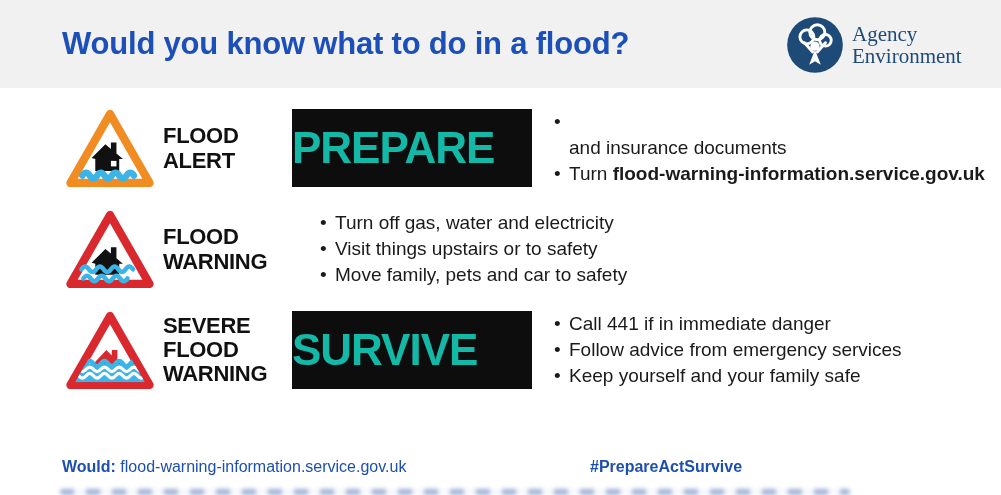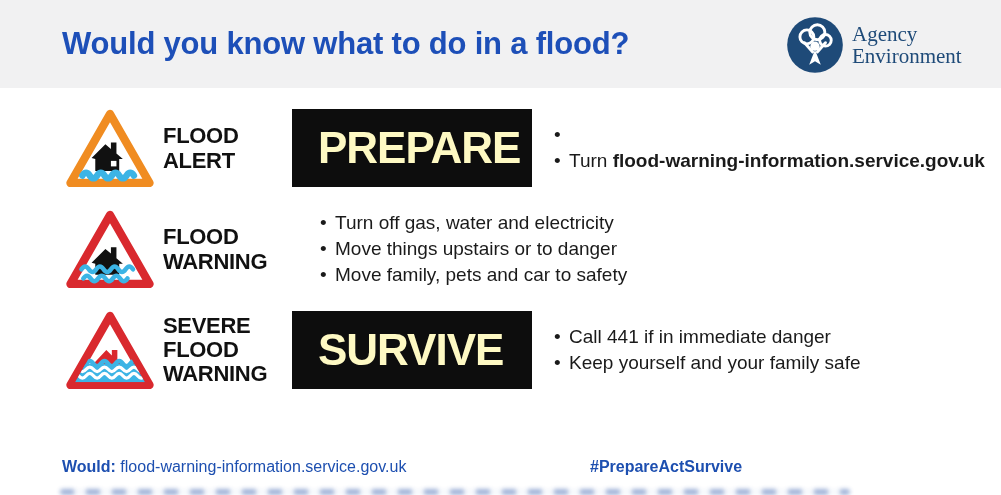--- a/index.html
+++ b/index.html
@@ -16,22 +16,22 @@
                font-size:21px; line-height:22px; }
 
   
   .rows { position:absolute; top:100px; left:62px; width:939px; }
   .row { display:flex; align-items:center; height:96px; margin-bottom:5px; }
   .icon-col { width:95px; flex:0 0 95px; display:flex; justify-content:center; }
   .label-col { width:135px; flex:0 0 135px; margin-left:6px; font-weight:bold;
                font-size:22px; line-height:25px; color:#111; letter-spacing:-0.3px; }
   .action-box { width:240px; flex:0 0 240px; height:78px; background:#0d0d0d; margin-left:-6px;
                 display:flex; align-items:center; }
-  .action-text { color:#fef9c3; font-weight:bold; font-size:44px; letter-spacing:-1px;
-                 padding-left:26px; white-space:nowrap; }
+  .action-text { color:#14b8a6; font-weight:bold; font-size:44px; letter-spacing:-1px;
+                 white-space:nowrap; }
   .bullets { margin-left:22px; font-size:19px; line-height:26px; color:#1a1a1a; }
   .bullet { position:relative; padding-left:15px; }
   .bullet::before { content:"•"; position:absolute; left:0; top:0; }
   .bold { font-weight:bold; }
 
   
   .footer { position:absolute; left:62px; top:458px; width:877px; color:#1d4fb0; font-size:16px; }
   .footer .visit { position:absolute; left:0; top:0; white-space:nowrap; }
   .footer .hashtag { position:absolute; left:528px; top:0; font-weight:bold; white-space:nowrap; }
 
@@ -81,20 +81,21 @@
       <div class="label-col">
         <div>FLOOD</div>
         <div>ALERT</div>
       </div>
       <div class="action-box">
         <span class="action-text">PREPARE</span>
       </div>
       <div class="bullets">
         <div class="bullet">
           <br>
+          <span>and insurance documents</span>
         </div>
         <div class="bullet">
           <span>Turn </span><span class="bold">flood-warning-information.service.gov.uk</span>
         </div>
       </div>
     </div>
 
     <div class="row">
       <div class="icon-col">
         <svg width="92" height="86" viewBox="0 0 100 92">
@@ -103,21 +104,21 @@
           <path d="M19 68 q4 -6 8 0 t8 0 t8 0 t8 0 t8 0 t8 0 t8 0" fill="none" stroke="#3cb4e5" stroke-width="5" stroke-linecap="round"></path>
           <path d="M21 78 q4 -6 8 0 t8 0 t8 0 t8 0 t8 0 t8 0" fill="none" stroke="#3cb4e5" stroke-width="5" stroke-linecap="round"></path>
         </svg>
       </div>
       <div class="label-col">
         <div>FLOOD</div>
         <div>WARNING</div>
       </div>
       <div class="bullets">
         <div class="bullet">Turn off gas, water and electricity</div>
-        <div class="bullet">Move things upstairs or to danger</div>
+        <div class="bullet">Visit things upstairs or to safety</div>
         <div class="bullet">Move family, pets and car to safety</div>
       </div>
     </div>
 
     <div class="row">
       <div class="icon-col">
         <svg width="92" height="86" viewBox="0 0 100 92">
           <defs>
             <clipPath id="sevClip">
                 <path d="M50 15 L88 81 L12 81 Z"></path>
@@ -136,20 +137,21 @@
       <div class="label-col" style="line-height:24px">
         <div>SEVERE</div>
         <div>FLOOD</div>
         <div>WARNING</div>
       </div>
       <div class="action-box">
         <span class="action-text">SURVIVE</span>
       </div>
       <div class="bullets">
         <div class="bullet">Call 441 if in immediate danger</div>
+        <div class="bullet">Follow advice from emergency services</div>
         <div class="bullet">Keep yourself and your family safe</div>
       </div>
     </div>
 
   </div>
 
   <div class="footer">
     <div class="visit">
       <span class="bold">Would:</span>
       <span>flood-warning-information.service.gov.uk</span>

